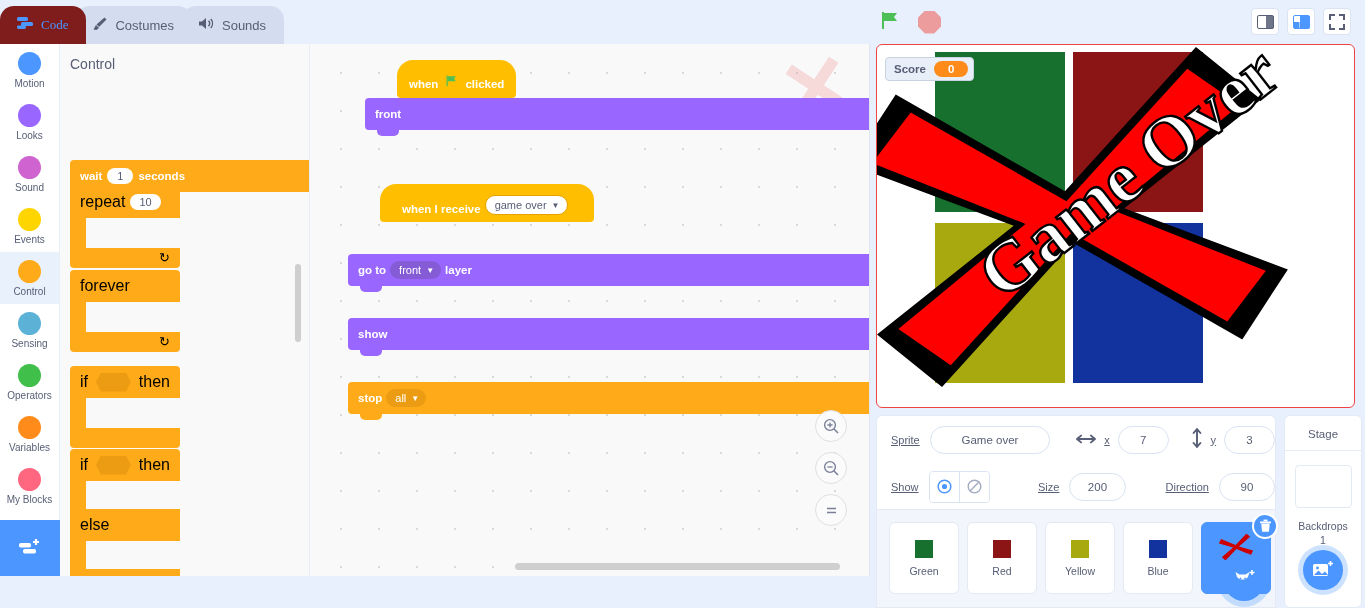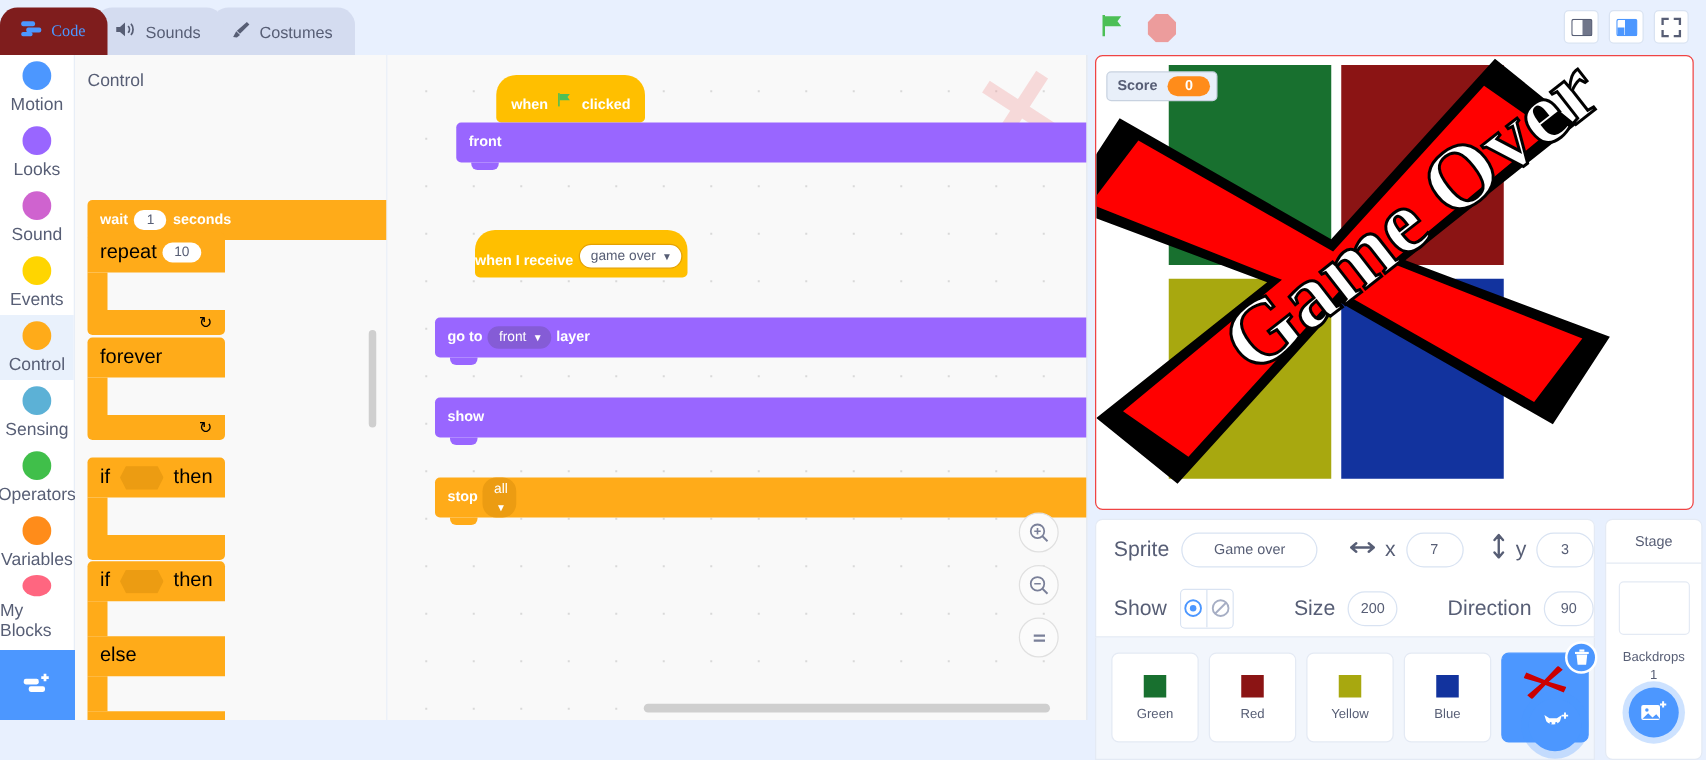--- a/index.html
+++ b/index.html
@@ -38,21 +38,21 @@
   .sc-btn.sel { background: #fff; }
 
   
   .catstrip {
     position: absolute; left: 0; top: 44px; width: 60px; height: 476px;
     background: #fff; border-right: 1px solid #e8eef7;
   }
   .cat { height: 52px; display: flex; flex-direction: column; align-items: center; justify-content: center; gap: 3px; }
   .cat.active { background: #e9f1fc; }
   .cat .dot { width: 23px; height: 23px; border-radius: 50%; }
-  .cat .lbl { font-size: 14px; color: #575e75; }
+  .cat .lbl { font-size: 10px; color: #575e75; }
 
   .backpack-icon-btn {
     position: absolute; left: 0; top: 520px; width: 60px; height: 56px;
     background: #4c97ff; display: flex; align-items: center; justify-content: center;
   }
 
   
   .palette {
     position: absolute; left: 60px; top: 44px; width: 250px; height: 532px;
     background: #f9f9f9; border-right: 1px solid #e8eef7; overflow: hidden;
@@ -76,21 +76,21 @@
   }
   .oval {
     background: #fff; color: #575e75; border-radius: 11px;
     padding: 2px 9px; font-size: 11px; font-weight: normal; margin: 0 5px;
     min-width: 26px; text-align: center; display: inline-block;
   }
   .drop {
     border-radius: 11px; padding: 3px 7px 3px 9px; font-size: 11px;
     font-weight: normal; margin: 0 4px; display: inline-flex; align-items: center; gap: 5px;
   }
-  .drop.onctrl { background: #ec9c12; color: #fff; flex-direction: column; }
+  .drop.onctrl { background: #ec9c12; color: #fff; }
   .drop.onlooks { background: #855cd6; color: #fff; }
   .drop.onevents { background: #fff; color: #575e75; border: 1px solid #e5a100; }
   .caret { font-size: 8px; }
   .hexhole { width: 42px; height: 19px; background: #ec9c12; margin: 0 8px;
              clip-path: polygon(14% 0,86% 0,100% 50%,86% 100%,14% 100%,0 50%); }
 
   
   .cblock { position: absolute; }
   .cb-top { height: 32px; border-radius: 4px 4px 0 0; display: flex; align-items: center; padding: 0 10px; }
   .cb-arm { width: 16px; }
@@ -124,21 +124,21 @@
     font-size: 11.5px; font-weight: bold; color: #575e75;
   }
   .score-val { background: #ff8c1a; color: #fff; border-radius: 9px; padding: 2px 14px; font-size: 11.5px; }
 
   
   .spriteinfo {
     position: absolute; left: 876px; top: 415px; width: 400px; height: 95px;
     background: #fff; border: 1px solid #e4eaf4; border-radius: 6px 6px 0 0;
   }
   .si-row { display: flex; align-items: center; height: 47px; padding-left: 14px; }
-  .si-lbl { font-size: 17px; color: #575e75; }
+  .si-lbl { font-size: 11px; color: #575e75; text-decoration: underline; }
   .pill {
     border: 1px solid #d9e3f2; border-radius: 16px; height: 28px;
     display: flex; align-items: center; justify-content: center;
     font-size: 11.5px; color: #575e75; background: #fff;
   }
   .toggle-pair { display: flex; border: 1px solid #d9e3f2; border-radius: 4px; overflow: hidden; margin-left: 10px; }
   .tg { width: 33px; height: 30px; display: flex; align-items: center; justify-content: center; background: #fff; }
   .tg + .tg { border-left: 1px solid #d9e3f2; }
 
   
@@ -204,36 +204,36 @@
           <svg width="18" height="14" viewBox="0 0 18 14">
             <rect x="1" y="1" width="11" height="4" rx="1.6" fill="#4c97ff"></rect>
             <rect x="5" y="6" width="12" height="4" rx="1.6" fill="#4c97ff"></rect>
             <rect x="1" y="9.5" width="9" height="3.5" rx="1.4" fill="#4c97ff"></rect>
           </svg>
         </span>
         <span>Code</span>
       </div>
       <div class="tab">
         <span>
+          <svg width="16" height="16" viewBox="0 0 16 16">
+            <path d="M12.5 1.5 L14.5 3.5 L7 11 L4.5 8.5 Z" fill="#575e75"></path>
+            <path d="M4 9 L7 12 L4.5 14 L1.5 13.5 Z" fill="#575e75"></path>
+          </svg>
+        </span>
+        <span>Costumes</span>
+      </div>
+      <div class="tab">
+        <span>
           <svg width="17" height="15" viewBox="0 0 17 15">
             <path d="M1 5.5 h3 L8 2 v11 L4 9.5 H1 Z" fill="#575e75"></path>
             <path d="M10.5 4.8 a4 4 0 0 1 0 5.4" stroke="#575e75" stroke-width="1.4" fill="none"></path>
             <path d="M12.8 3 a7 7 0 0 1 0 9" stroke="#575e75" stroke-width="1.4" fill="none"></path>
           </svg>
         </span>
         <span>Sounds</span>
-      </div>
-      <div class="tab">
-        <span>
-          <svg width="16" height="16" viewBox="0 0 16 16">
-            <path d="M12.5 1.5 L14.5 3.5 L7 11 L4.5 8.5 Z" fill="#575e75"></path>
-            <path d="M4 9 L7 12 L4.5 14 L1.5 13.5 Z" fill="#575e75"></path>
-          </svg>
-        </span>
-        <span>Costumes</span>
       </div>
     </div>
 
     <div class="greenflag-area">
       <span>
         <svg width="24" height="24" viewBox="0 0 24 24">
           <rect x="4" y="4" width="2" height="17" fill="#4cbf56"></rect>
           <path d="M6 5 h13 l-3 4 3 4 H6 Z" fill="#4cbf56"></path>
         </svg>
       </span>
@@ -386,21 +386,21 @@
           </svg>
         </span>
         <span>clicked</span>
       </div>
       <div class="blk looks stack" style="left:55px; top:54px;">
         <span>front</span>
       </div>
     </div>
 
     <div>
-      <div class="blk events" style="left:38px; top:140px; height:38px; border-radius:16px 16px 4px 4px; display:flex; align-items:flex-end; padding:0 0 7px;">
+      <div class="blk events" style="left:38px; top:140px; height:38px; border-radius:16px 16px 4px 4px; display:flex; align-items:flex-end; padding:0 22px 7px;">
         <span>when I receive</span>
         <span class="drop onevents">
           <span>game over</span>
           <span class="caret">▼</span>
         </span>
       </div>
 
       <div class="blk looks stack" style="left:38px; top:178px;">
         <span>go to</span>
         <span class="drop onlooks">

